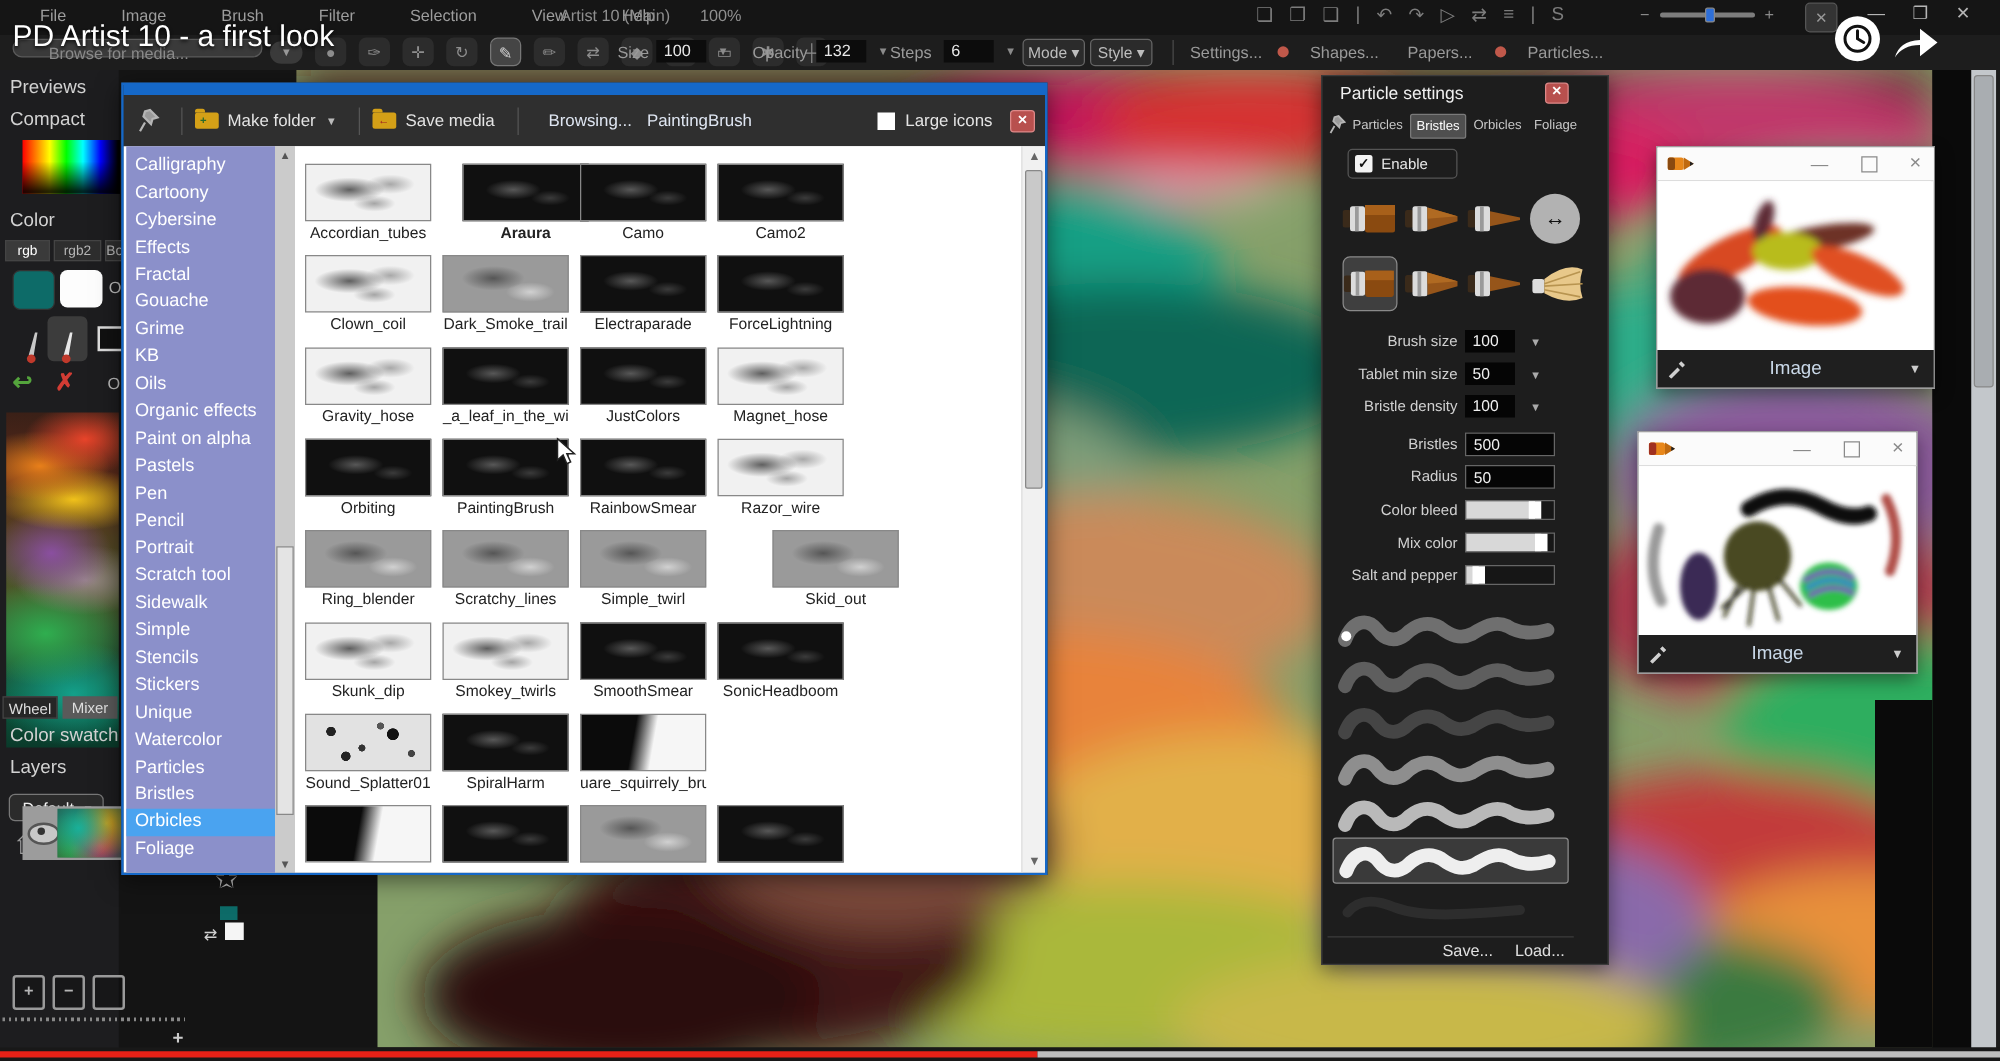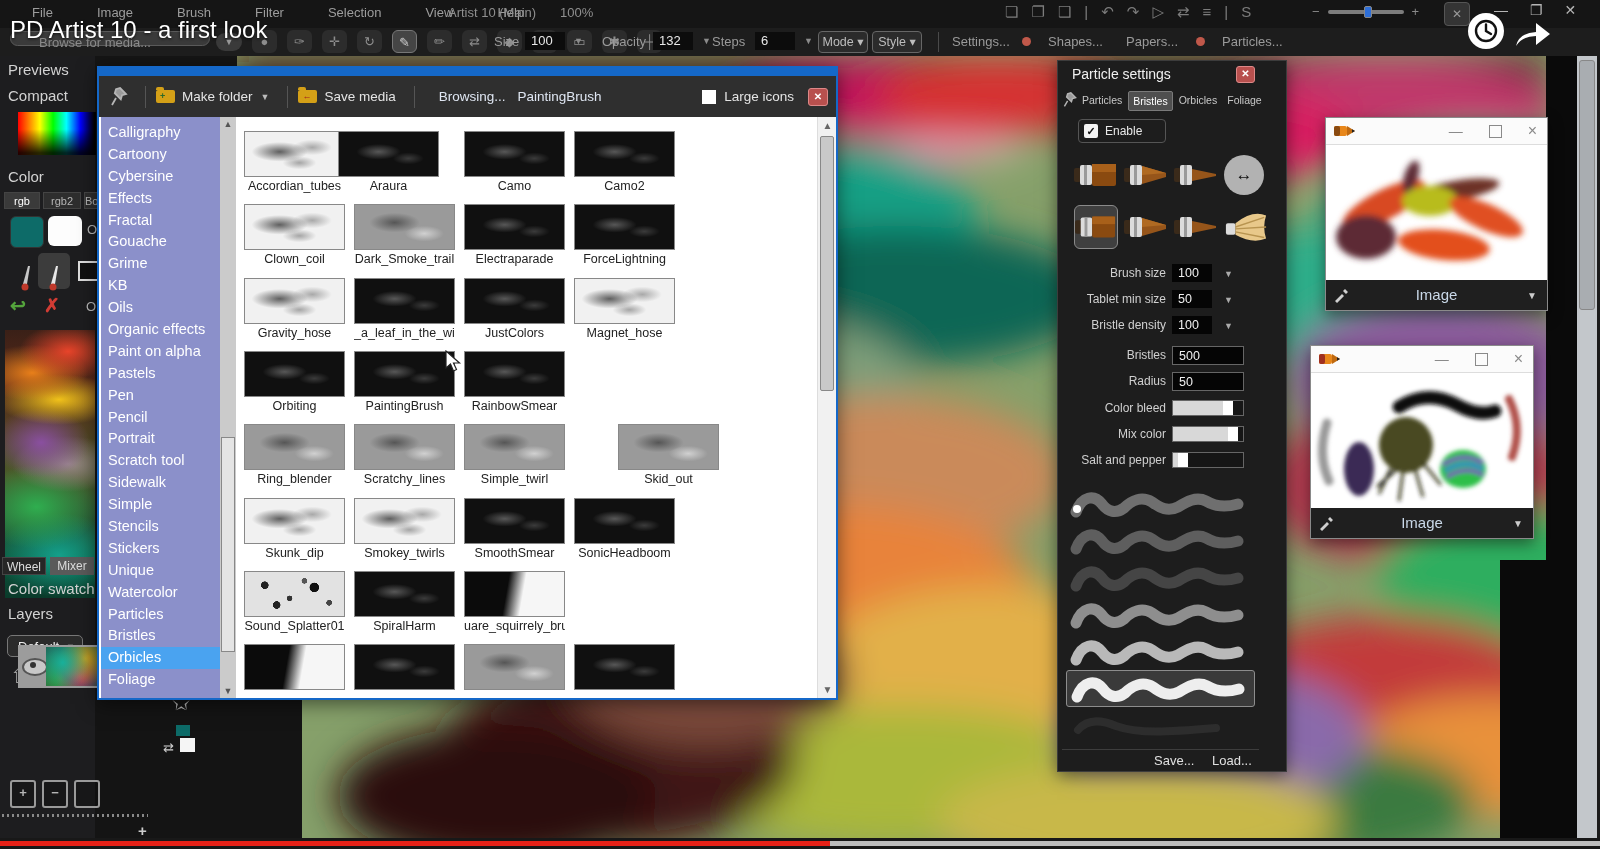--- a/index.html
+++ b/index.html
@@ -414,21 +414,21 @@
       <div id="cat-scroll">
         <span class="up">▲</span>
         <span class="thumb"></span>
         <span class="down">▼</span>
       </div>
       <div id="mb-grid">
           <div class="cell" style="left: 8px; top: 14px;">
             <div class="thumb tone-light"></div>
             <div class="cellname">Accordian_tubes</div>
           </div>
-          <div class="cell" style="left: 102px; top: 14px;">
+          <div class="cell" style="left: 134px; top: 14px; font-weight: bold;">
             <div class="thumb tone-dark"></div>
             <div class="cellname">Araura</div>
           </div>
           <div class="cell" style="left: 228px; top: 14px;">
             <div class="thumb tone-dark"></div>
             <div class="cellname">Camo</div>
           </div>
           <div class="cell" style="left: 338px; top: 14px;">
             <div class="thumb tone-dark"></div>
             <div class="cellname">Camo2</div>
@@ -469,20 +469,24 @@
             <div class="thumb tone-dark"></div>
             <div class="cellname">Orbiting</div>
           </div>
           <div class="cell" style="left: 118px; top: 233.9px;">
             <div class="thumb tone-dark"></div>
             <div class="cellname">PaintingBrush</div>
           </div>
           <div class="cell" style="left: 228px; top: 233.9px;">
             <div class="thumb tone-dark"></div>
             <div class="cellname">RainbowSmear</div>
+          </div>
+          <div class="cell" style="left: 338px; top: 233.9px;">
+            <div class="thumb tone-light"></div>
+            <div class="cellname">Razor_wire</div>
           </div>
           <div class="cell" style="left: 8px; top: 307.2px;">
             <div class="thumb tone-mid"></div>
             <div class="cellname">Ring_blender</div>
           </div>
           <div class="cell" style="left: 118px; top: 307.2px;">
             <div class="thumb tone-mid"></div>
             <div class="cellname">Scratchy_lines</div>
           </div>
           <div class="cell" style="left: 228px; top: 307.2px;">

